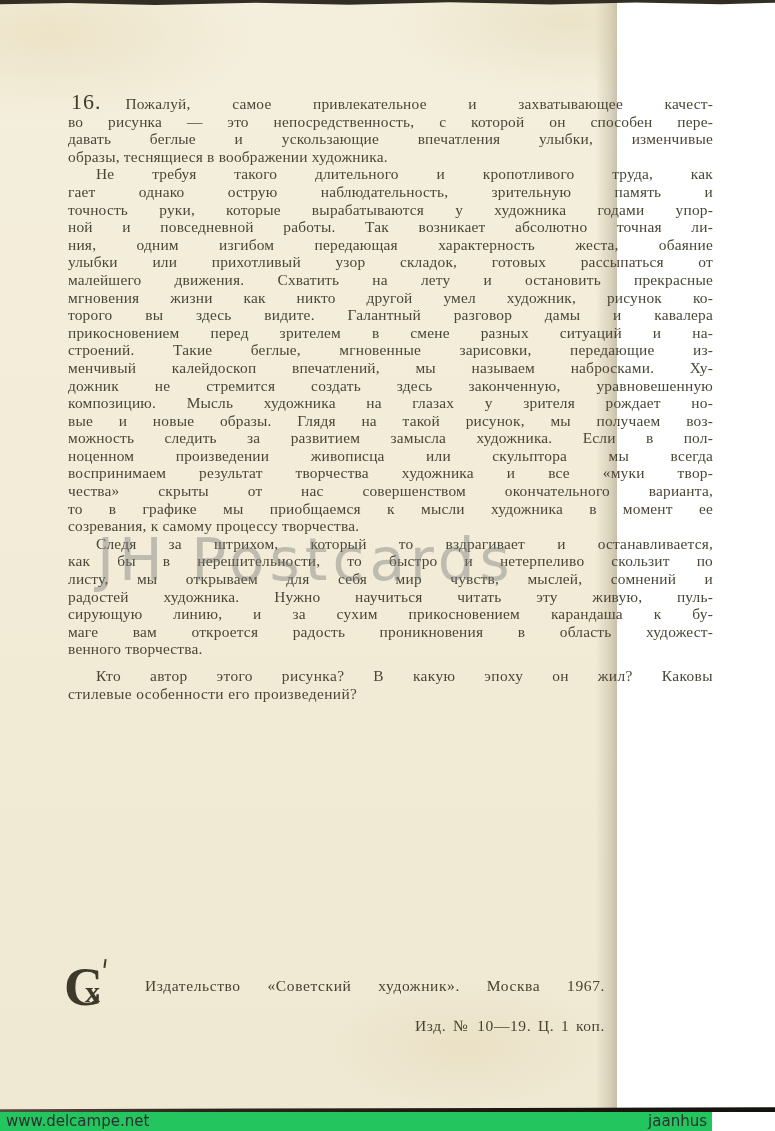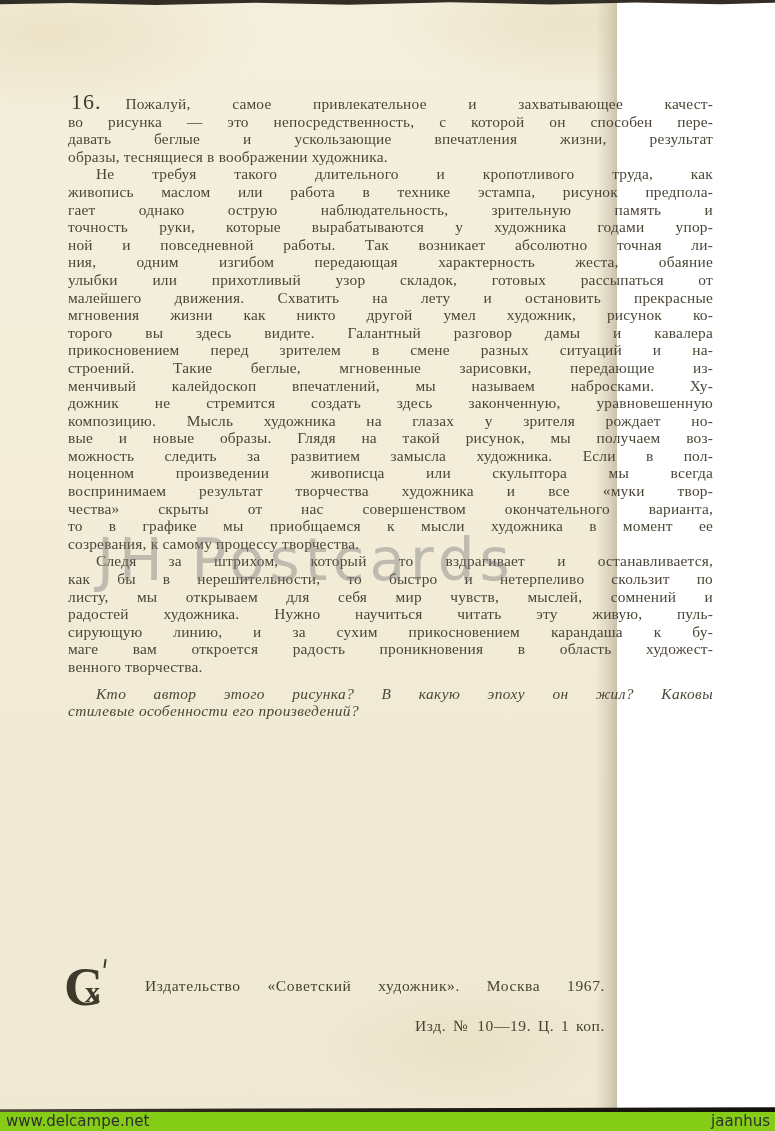--- a/index.html
+++ b/index.html
@@ -30,21 +30,21 @@
   
   .textblock{
     position:absolute;left:68px;top:93px;width:645px;
     color:#4b4637;font-size:15.4px;letter-spacing:0.2px;
   }
   .ln{line-height:17.6px;text-align:justify;text-align-last:justify;white-space:nowrap;}
   .ln.last{text-align:center;text-align-last:left;}
   .ln.ind{padding-left:28px;box-sizing:border-box;}
   .secnum{font-size:22px;color:#3f3b2d;margin-left:3px;margin-right:24px;letter-spacing:1px;}
   .para{margin:0;}
-  .para.italic{margin-top:9px;font-style:italic;}
+  .para.italic{margin-top:9px;}
   .para.italic .ln{letter-spacing:0.4px;}
   
   .logo{position:absolute;left:64px;top:960px;width:52px;height:56px;color:#3d392b;}
   .logo .c{position:absolute;left:0;top:0;font-size:54px;line-height:54px;font-weight:bold;}
   .logo .x{position:absolute;left:21px;top:17px;font-size:30px;line-height:30px;font-weight:bold;}
   .logo .tick{position:absolute;left:40px;top:-1px;width:2px;height:9px;background:#3d392b;transform:rotate(8deg);}
   .imprint1{
     position:absolute;left:145px;top:977px;width:460px;
     color:#484331;font-size:15.5px;letter-spacing:0.6px;
     text-align:justify;text-align-last:justify;white-space:nowrap;
@@ -55,42 +55,41 @@
     text-align:justify;text-align-last:justify;white-space:nowrap;margin-top:18px;
   }
   
   .wm{
     position:absolute;left:97px;top:529px;width:600px;
     font-family:"DejaVu Sans", sans-serif;
     font-size:58px;line-height:62px;letter-spacing:5px;
     color:rgba(120,120,120,0.42);white-space:nowrap;
   }
   .footer{
-    position:absolute;left:0;top:1112px;width:775px;height:19px;background:#84cc16;
+    position:absolute;left:0;top:1112px;width:712px;height:19px;background:#22c55e;
     font-family:"DejaVu Sans", sans-serif;font-size:15px;line-height:19px;color:#2f2f2f;
   }
   .footer .fl{position:absolute;left:6px;top:0;}
   .footer .fr{position:absolute;right:5px;top:0;}
 </style>
 </head>
 <body>
 
 <div class="card">
   <div class="edge-top"></div>
 
   <div class="textblock">
     <div class="para">
       <div class="ln"><span class="secnum">16.</span><span>Пожалуй, самое привлекательное и захватывающее качест-</span></div>
       <div class="ln">во рисунка — это непосредственность, с которой он способен пере-</div>
-      <div class="ln">давать беглые и ускользающие впечатления жизни, результат</div>
+      <div class="ln">давать беглые и ускользающие впечатления улыбки, изменчивые</div>
       <div class="ln last">образы, теснящиеся в воображении художника.</div>
     </div>
     <div class="para">
       <div class="ln ind">Не требуя такого длительного и кропотливого труда, как</div>
-      <div class="ln">живопись маслом или работа в технике эстампа, рисунок предпола-</div>
       <div class="ln">гает однако острую наблюдательность, зрительную память и</div>
       <div class="ln">точность руки, которые вырабатываются у художника годами упор-</div>
       <div class="ln">ной и повседневной работы. Так возникает абсолютно точная ли-</div>
       <div class="ln">ния, одним изгибом передающая характерность жеста, обаяние</div>
       <div class="ln">улыбки или прихотливый узор складок, готовых рассыпаться от</div>
       <div class="ln">малейшего движения. Схватить на лету и остановить прекрасные</div>
       <div class="ln">мгновения жизни как никто другой умел художник, рисунок ко-</div>
       <div class="ln">торого вы здесь видите. Галантный разговор дамы и кавалера</div>
       <div class="ln">прикосновением перед зрителем в смене разных ситуаций и на-</div>
       <div class="ln">строений. Такие беглые, мгновенные зарисовки, передающие из-</div>

